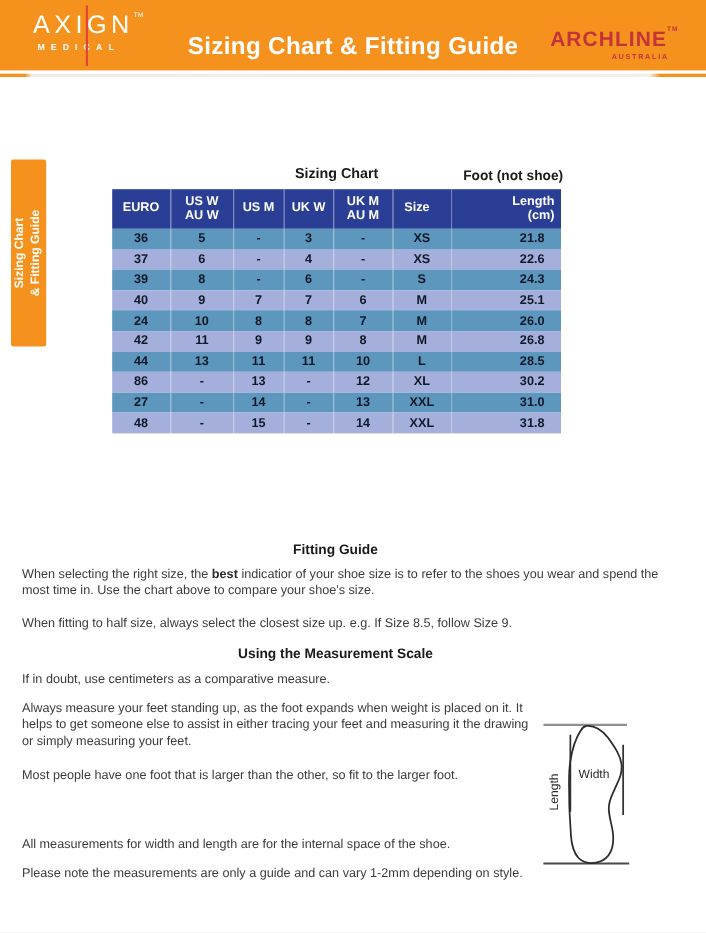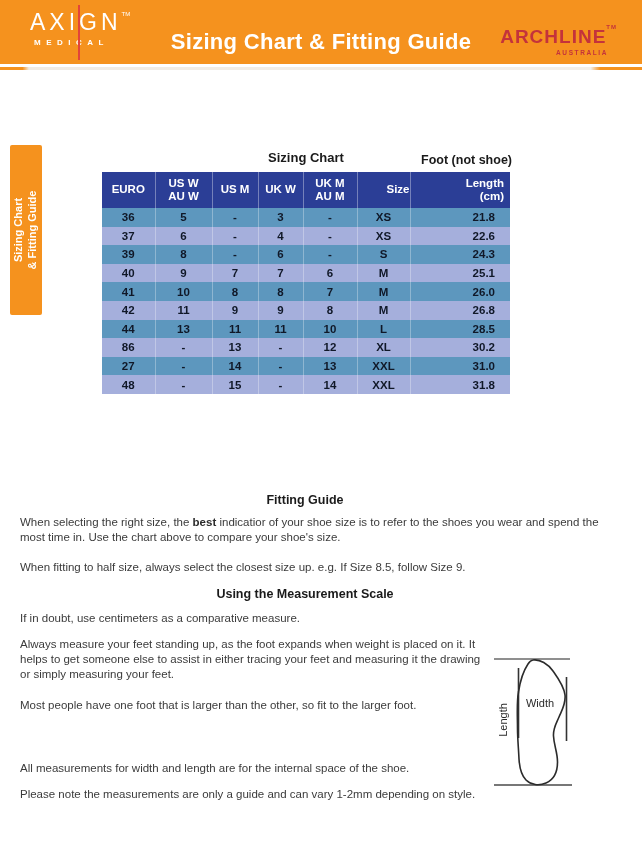--- a/index.html
+++ b/index.html
@@ -38,21 +38,21 @@
     border-collapse:collapse; table-layout:fixed; }
   .size-table th, .size-table td { padding:0; font-size:11.5px; text-align:center; vertical-align:middle; }
   .size-table thead tr { height:36px; }
   .size-table thead th { background:#2B3E96; color:#fff; font-weight:700; line-height:1.15; }
   .size-table thead th + th { border-left:1px solid rgba(255,255,255,0.35); }
   .size-table tbody td + td { border-left:1px solid rgba(255,255,255,0.30); }
   .size-table tbody tr { height:18.6px; }
   .size-table tbody tr:nth-child(odd)  td { background:#5D97BE; }
   .size-table tbody tr:nth-child(even) td { background:#A5AFDC; }
   .size-table tbody td { color:#101828; font-weight:600; }
-  .size-table .col-head-size { text-align:right; padding-left:10px;margin-top:48px; }
+  .size-table .col-head-size { text-align:left; padding-left:10px;margin-top:48px; }
   .size-table .col-head-len  { text-align:right; padding-right:6px; }
   .size-table td.col-len { text-align:right; padding-right:15px; }
   
   .sec-heading { position:absolute; left:20px; width:570px; text-align:center;
     font-size:12.5px; font-weight:700; color:#1a1a1a; }
   .body-p { position:absolute; left:20px; font-size:11.5px; color:#3B3B3B; line-height:1.32; }
   .body-p b { color:#2c2c2c; }
   
   .foot-diagram { position:absolute; left:488px; top:648px; }
   .foot-diagram text { font-family:"Liberation Sans","DejaVu Sans",sans-serif; font-size:11px; fill:#2b2b2b; }
@@ -146,21 +146,21 @@
         <tr>
           <td>40</td>
           <td>9</td>
           <td>7</td>
           <td>7</td>
           <td>6</td>
           <td>M</td>
           <td class="col-len">25.1</td>
         </tr>
         <tr>
-          <td>41</td>
+          <td>24</td>
           <td>10</td>
           <td>8</td>
           <td>8</td>
           <td>7</td>
           <td>M</td>
           <td class="col-len">26.0</td>
         </tr>
         <tr>
           <td>42</td>
           <td>11</td>

